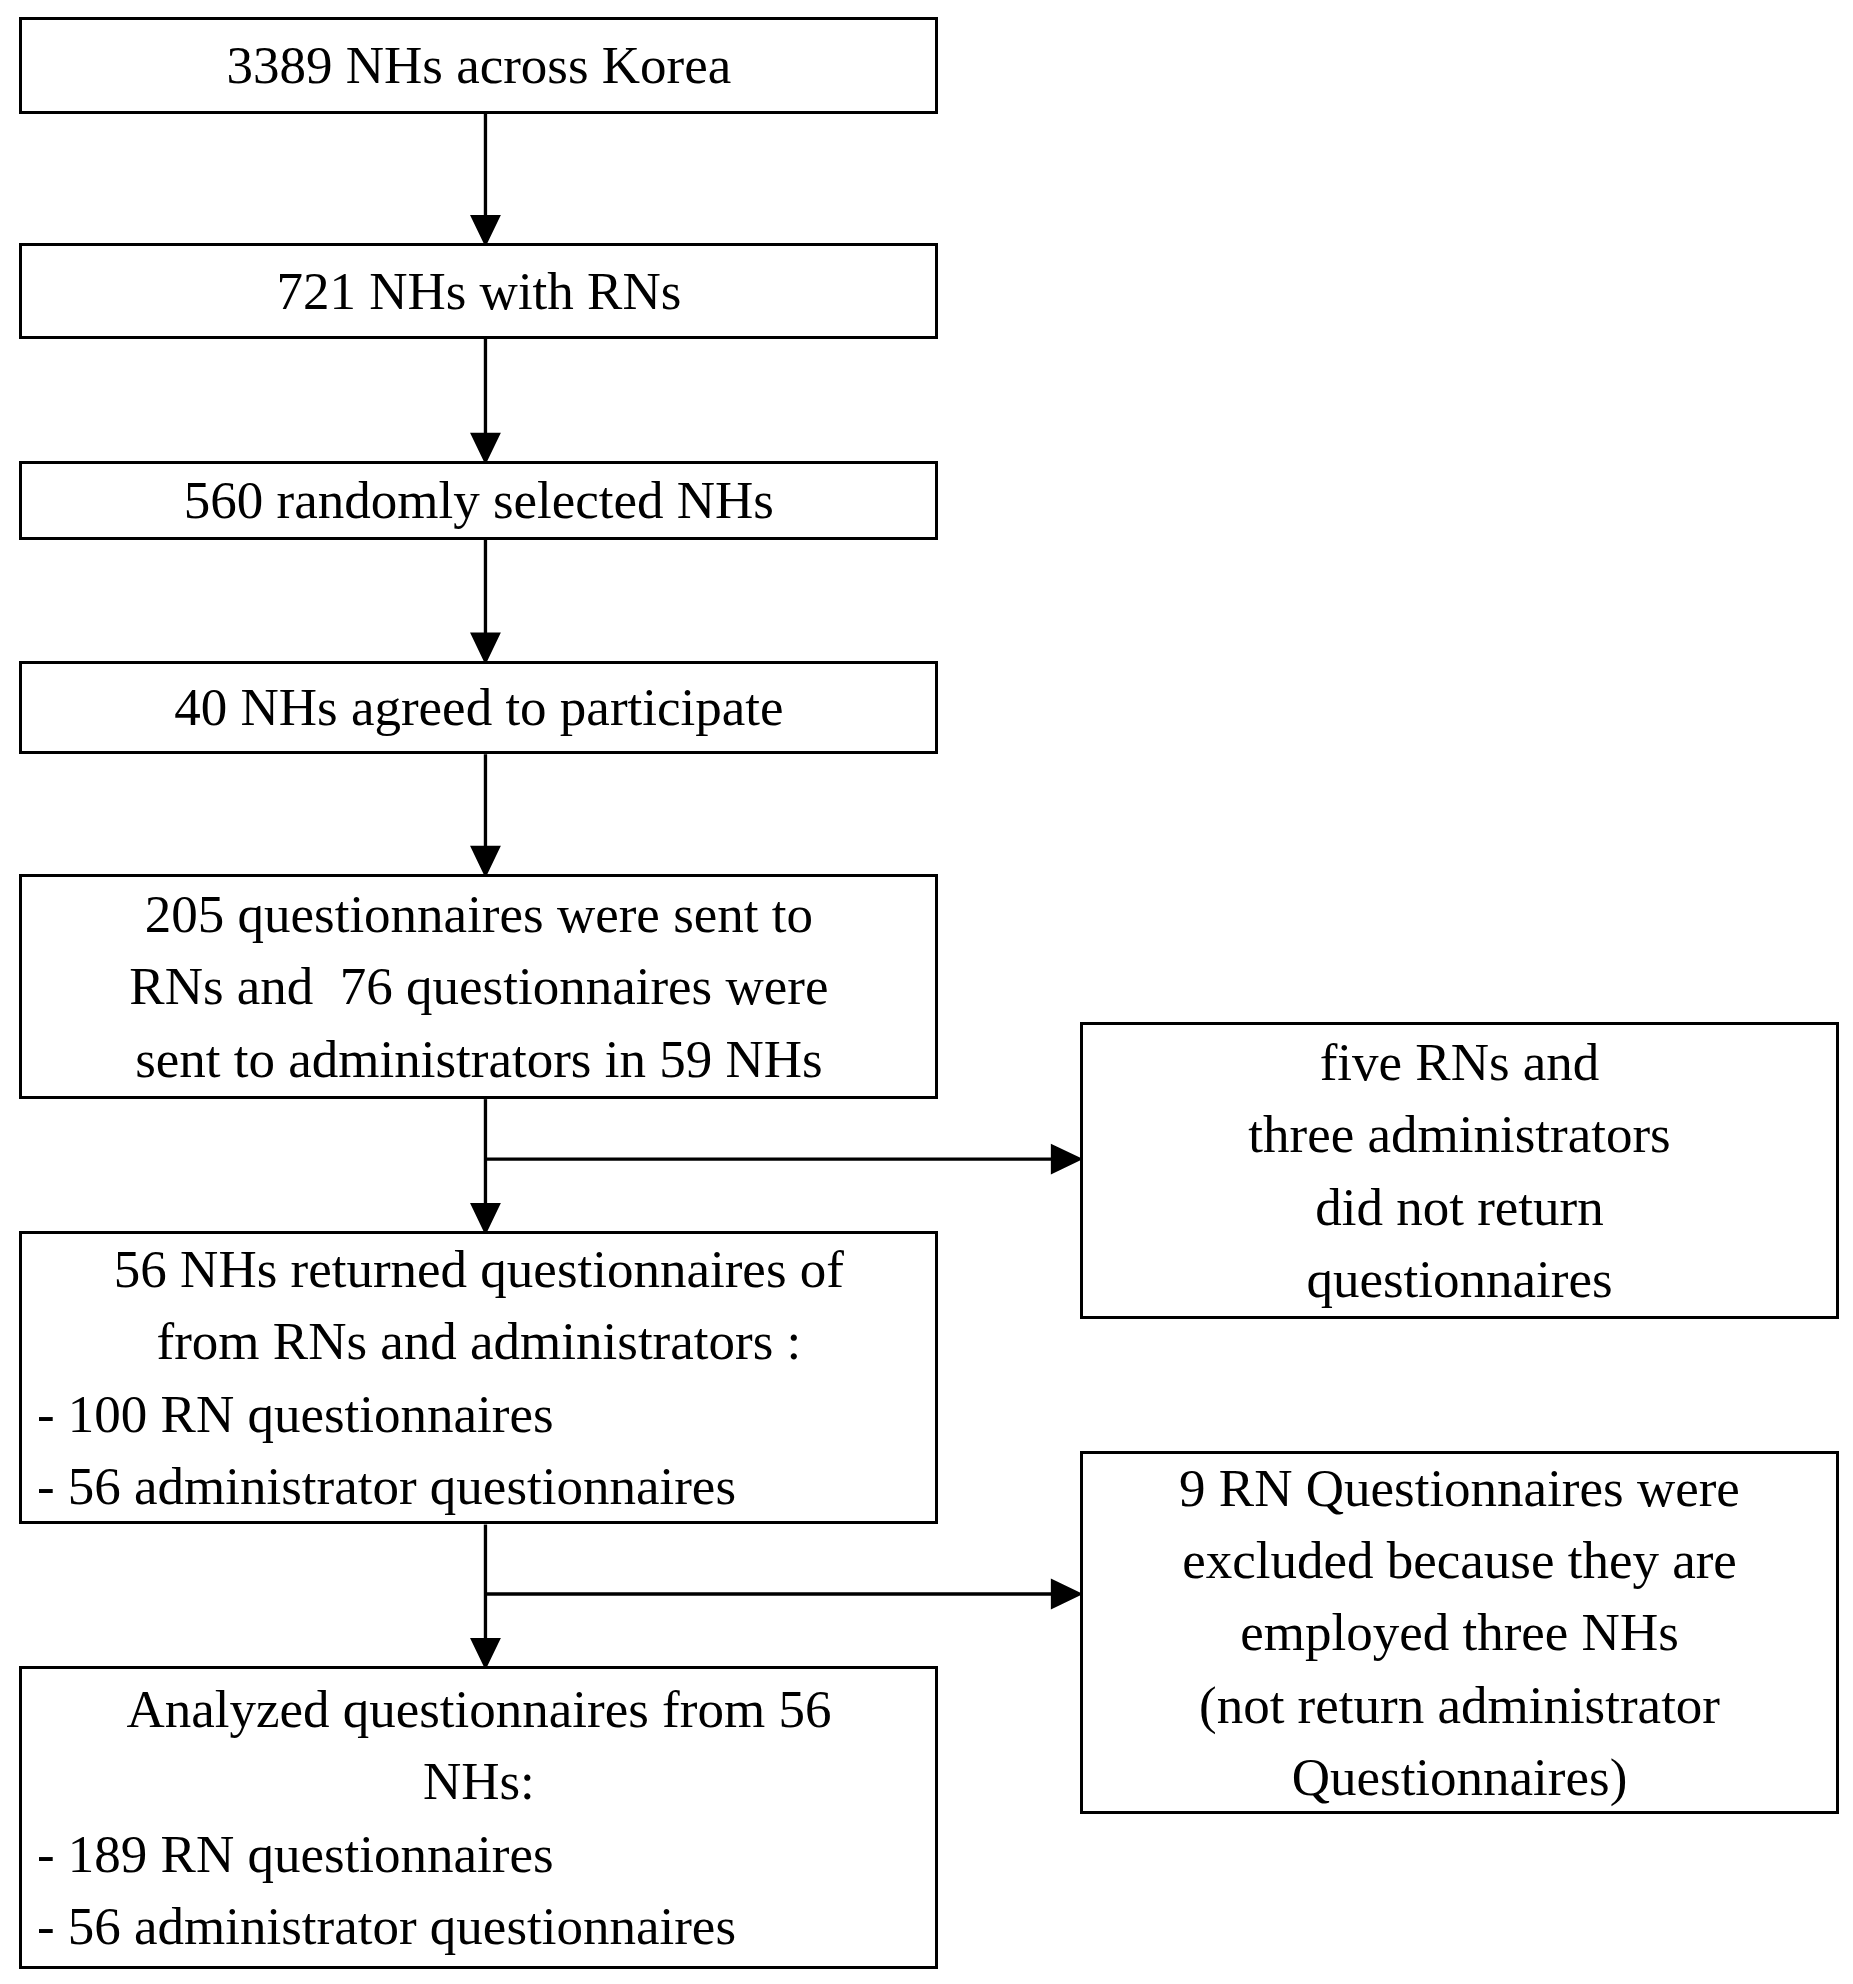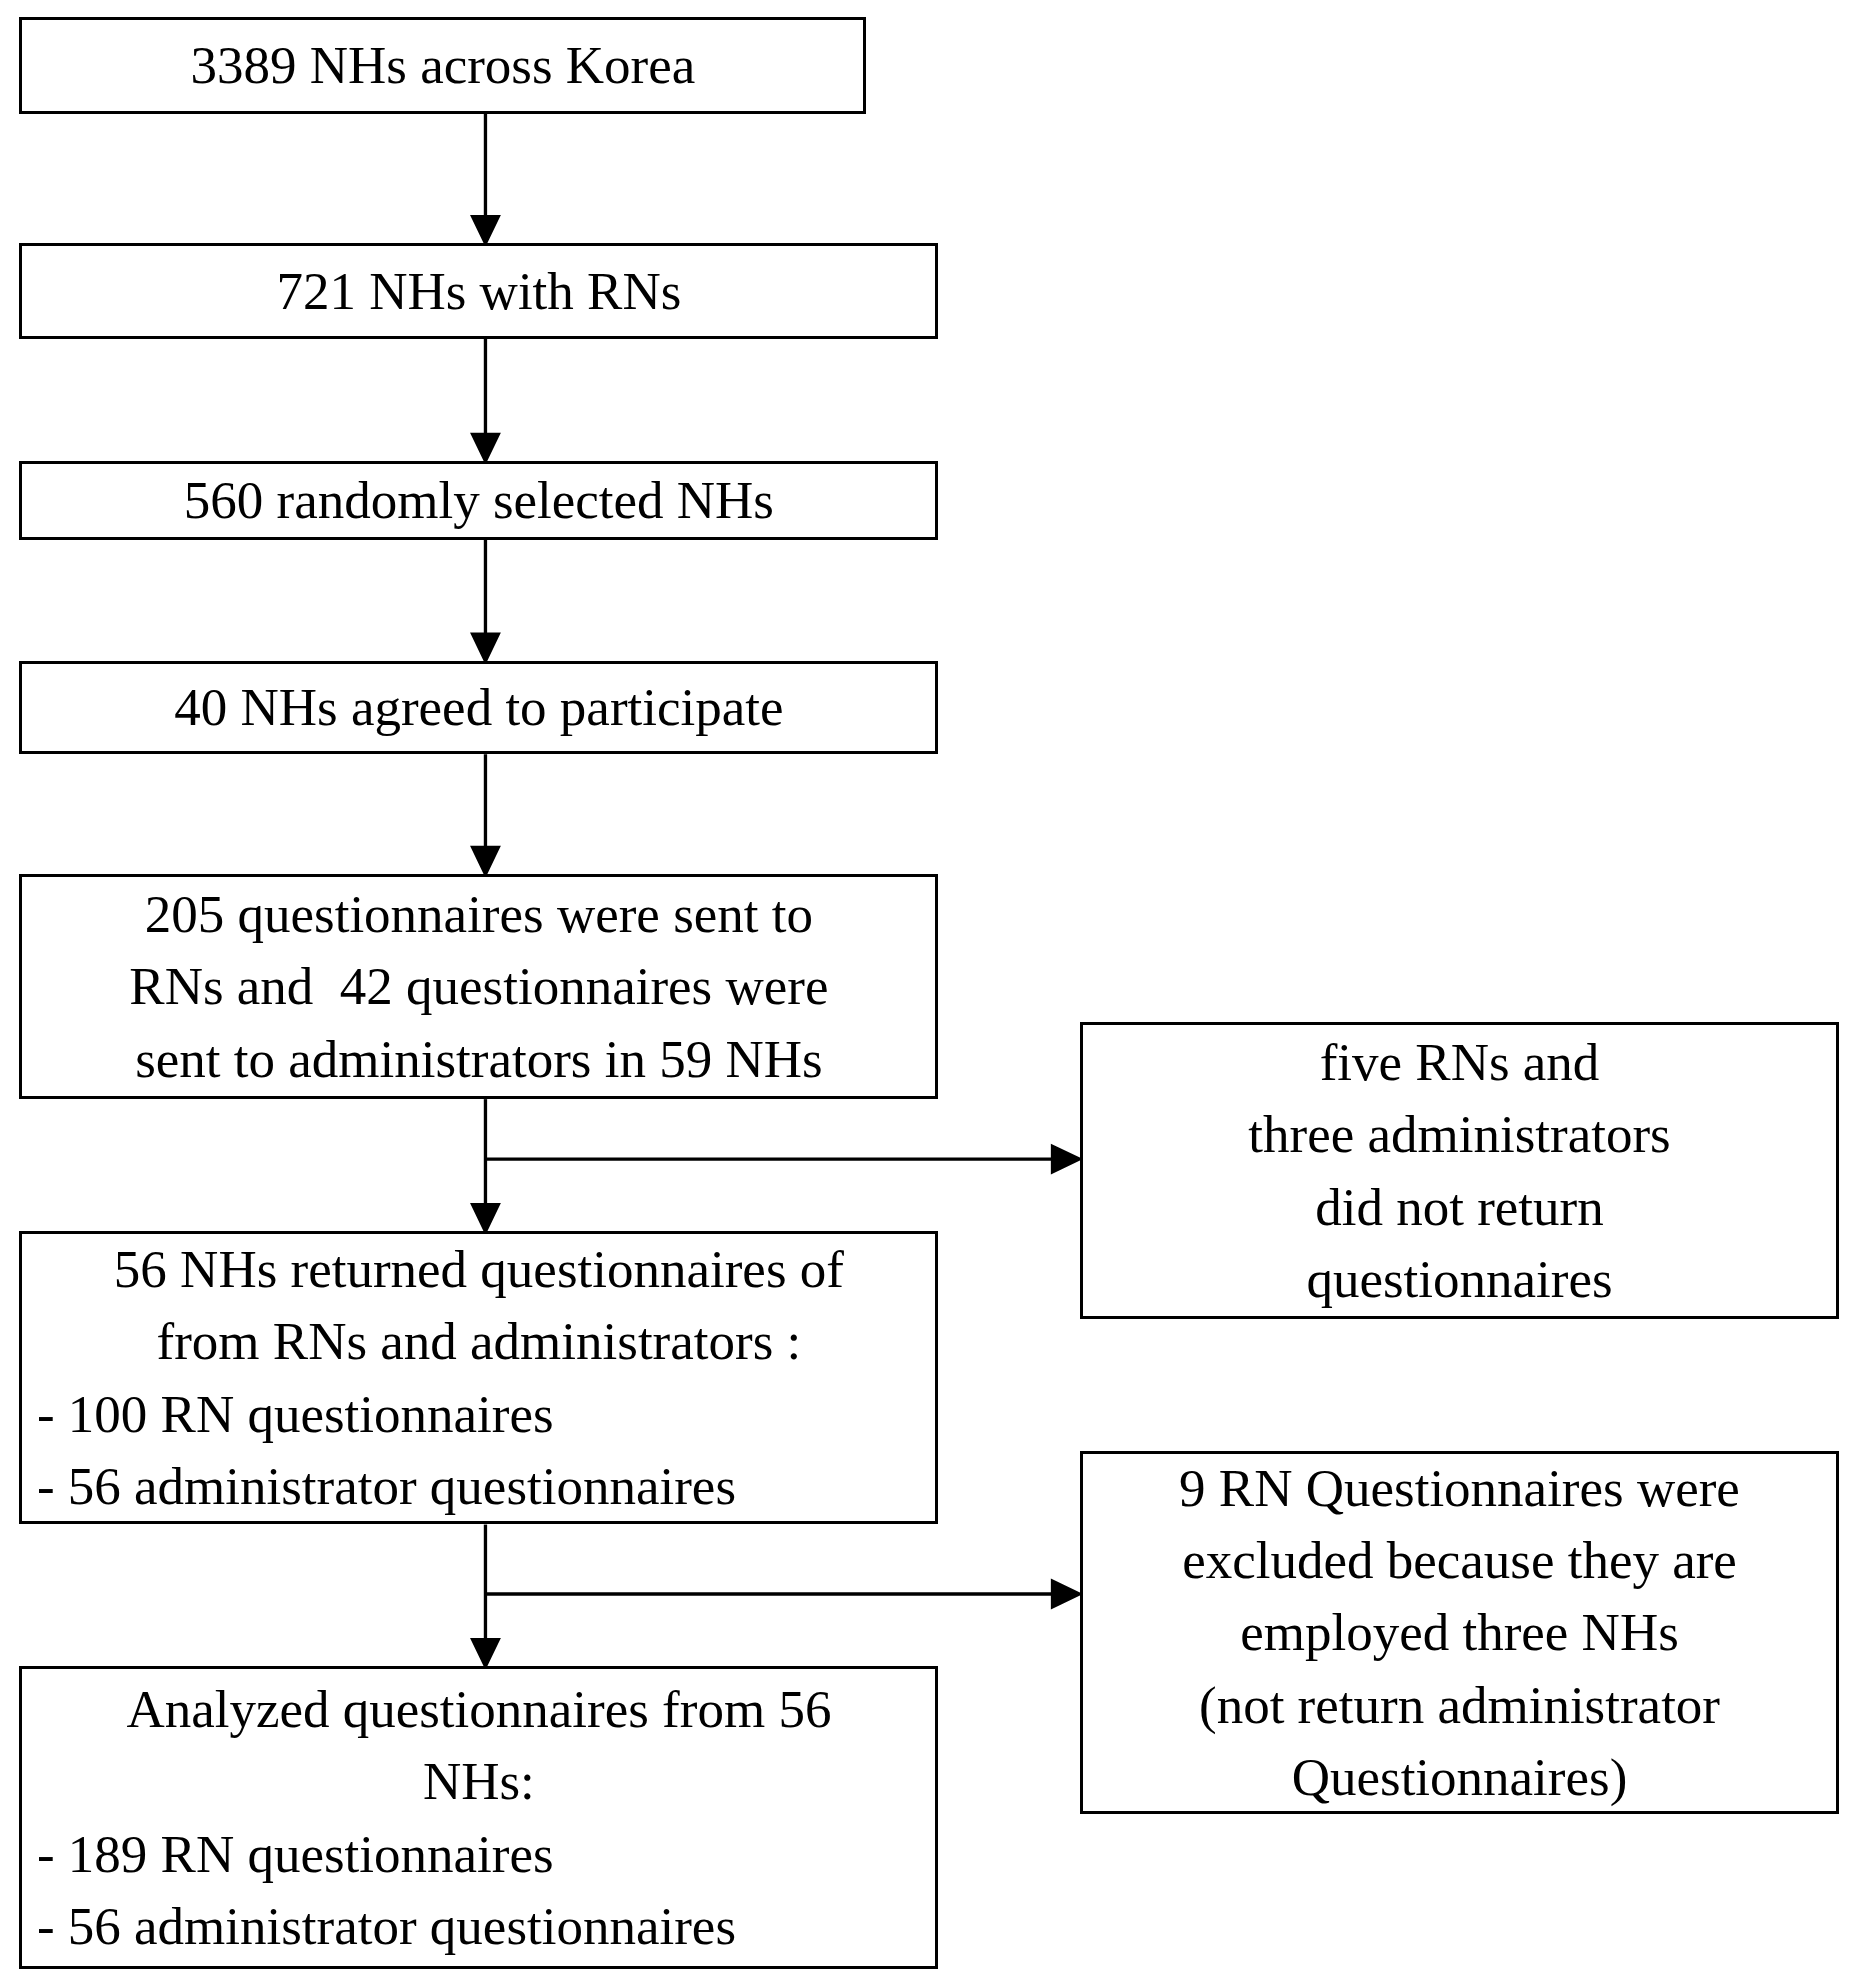--- a/index.html
+++ b/index.html
@@ -36,21 +36,21 @@
     line-height: 1.36;
     padding: 2.2px 6.7px;
   }
   .ln {
     white-space: pre-wrap;
   }
   .ln.center { text-align: center; }
   .ln.left   { text-align: left; padding-left: 7.8px; }
 
   
-  #box-total      { left: 19.4px;   top: 16.7px;   width: 847px; height: 97px; }
+  #box-total      { left: 19.4px;   top: 16.7px;   width: 919px; height: 97px; }
   #box-with-rns   { left: 19.4px;   top: 243px;  width: 919px; height: 96px; }
   #box-random     { left: 19.4px;   top: 461px;  width: 919px; height: 79px; }
   #box-agreed     { left: 19.4px;   top: 661px; width: 919px; height: 93px; }
   #box-sent       { left: 19.4px;   top: 874px; width: 919px; height: 225px; }
   #box-returned   { left: 19.4px;   top: 1231px; width: 919px; height: 293px; }
   #box-analyzed   { left: 19.4px;   top: 1666px; width: 919px; height: 303px; }
   
   #box-not-returned { left: 1080px; top: 1022px; width: 759px; height: 297px; }
   #box-excluded     { left: 1080px; top: 1451px; width: 759px; height: 363px; }
 </style>
@@ -97,21 +97,21 @@
   <div class="box" id="box-random">
     <div class="ln center">560 randomly selected NHs</div>
   </div>
 
   <div class="box" id="box-agreed">
     <div class="ln center">40 NHs agreed to participate</div>
   </div>
 
   <div class="box" id="box-sent">
     <div class="ln center">205 questionnaires were sent to</div>
-    <div class="ln center">RNs and  42 questionnaires were</div>
+    <div class="ln center">RNs and  76 questionnaires were</div>
     <div class="ln center">sent to administrators in 59 NHs</div>
   </div>
 
   <div class="box" id="box-returned">
     <div class="ln center">56 NHs returned questionnaires of</div>
     <div class="ln center">from RNs and administrators :</div>
     <div class="ln left">- 100 RN questionnaires</div>
     <div class="ln left">- 56 administrator questionnaires</div>
   </div>
 

